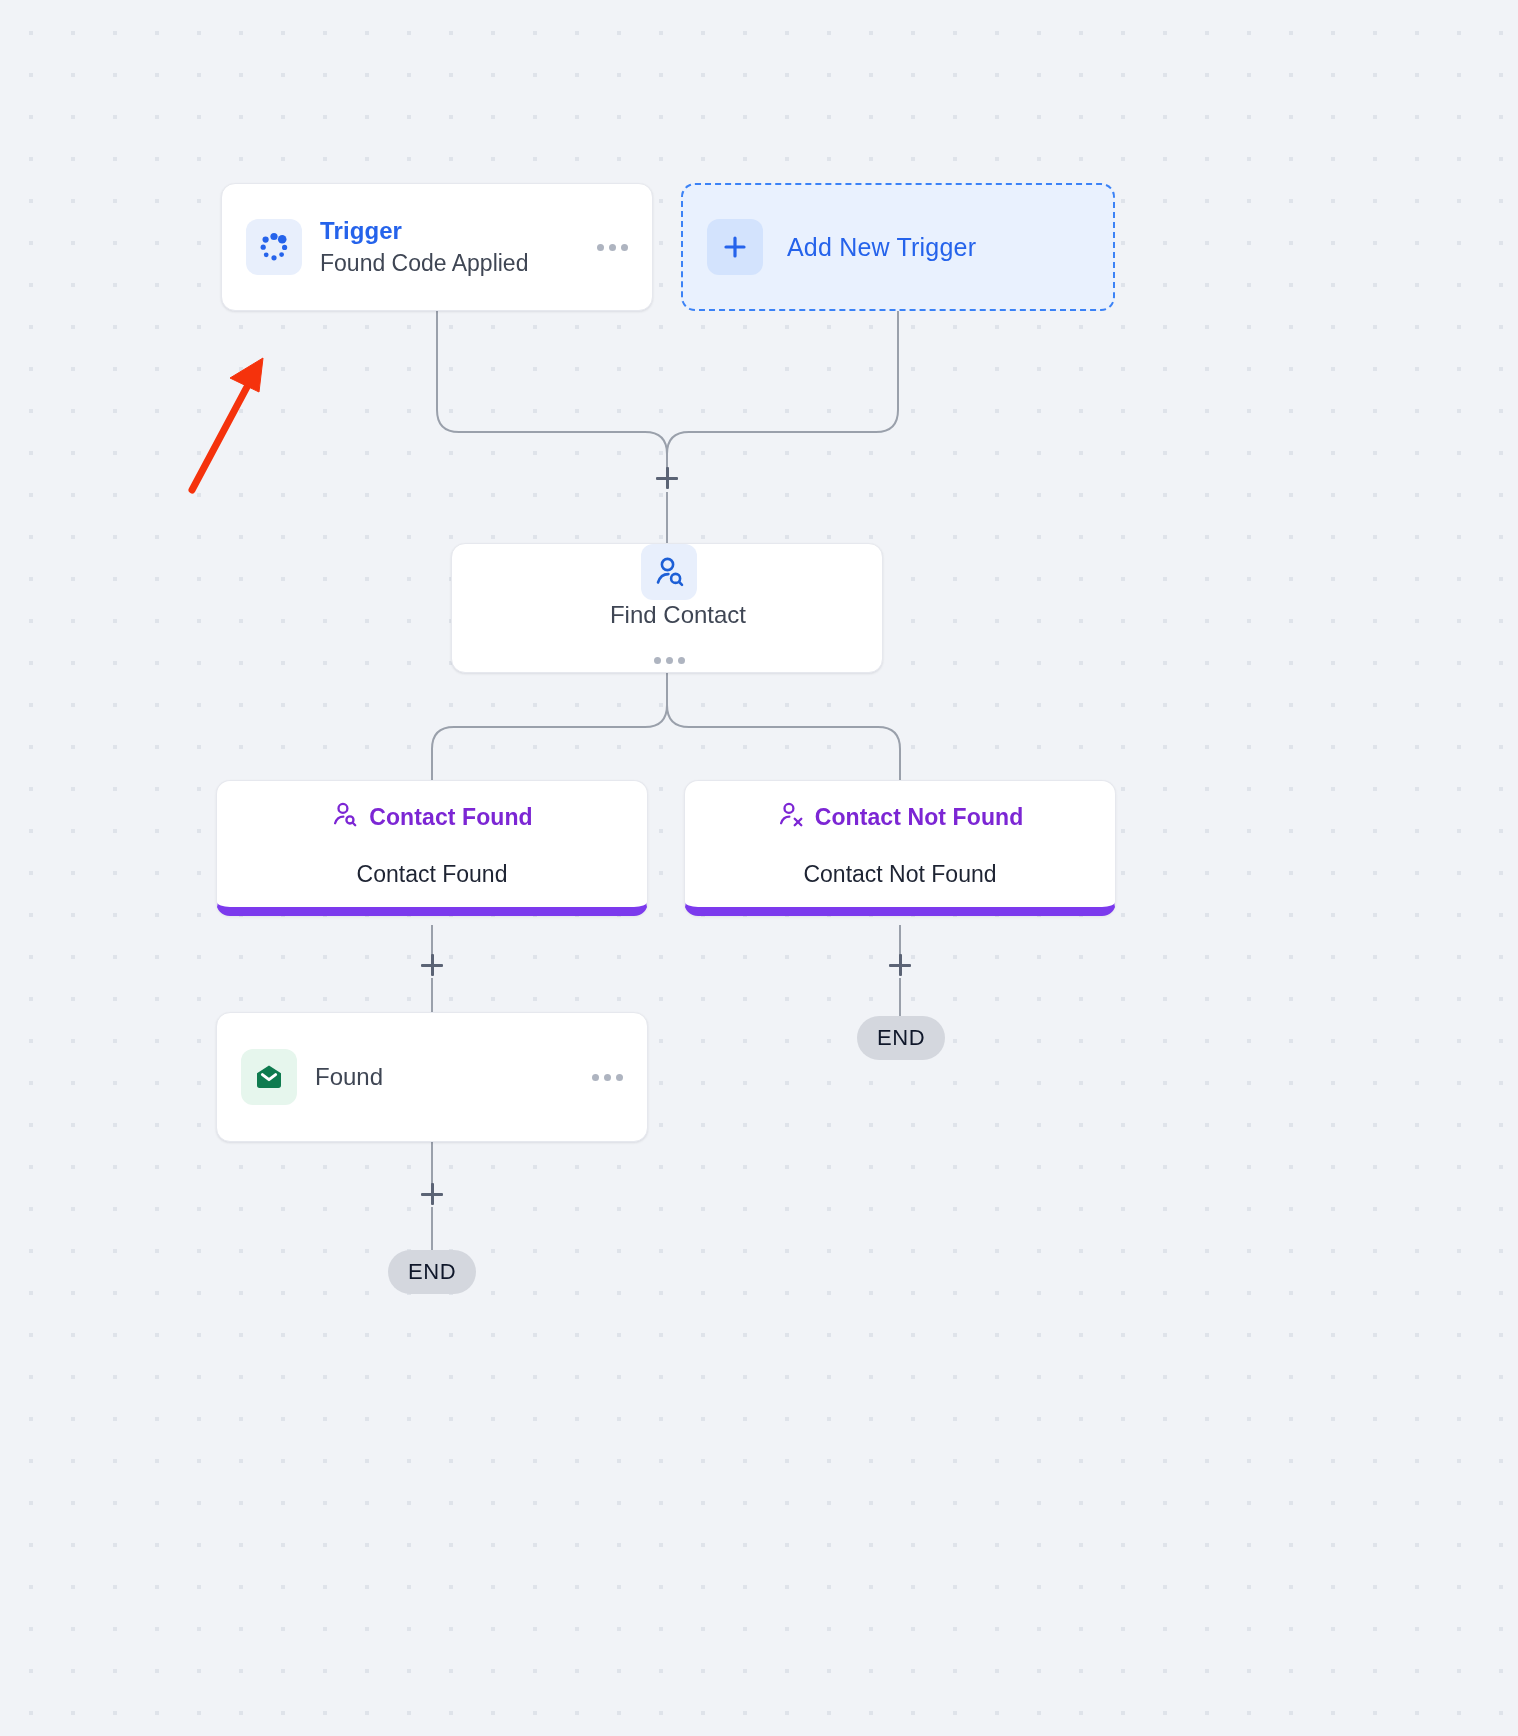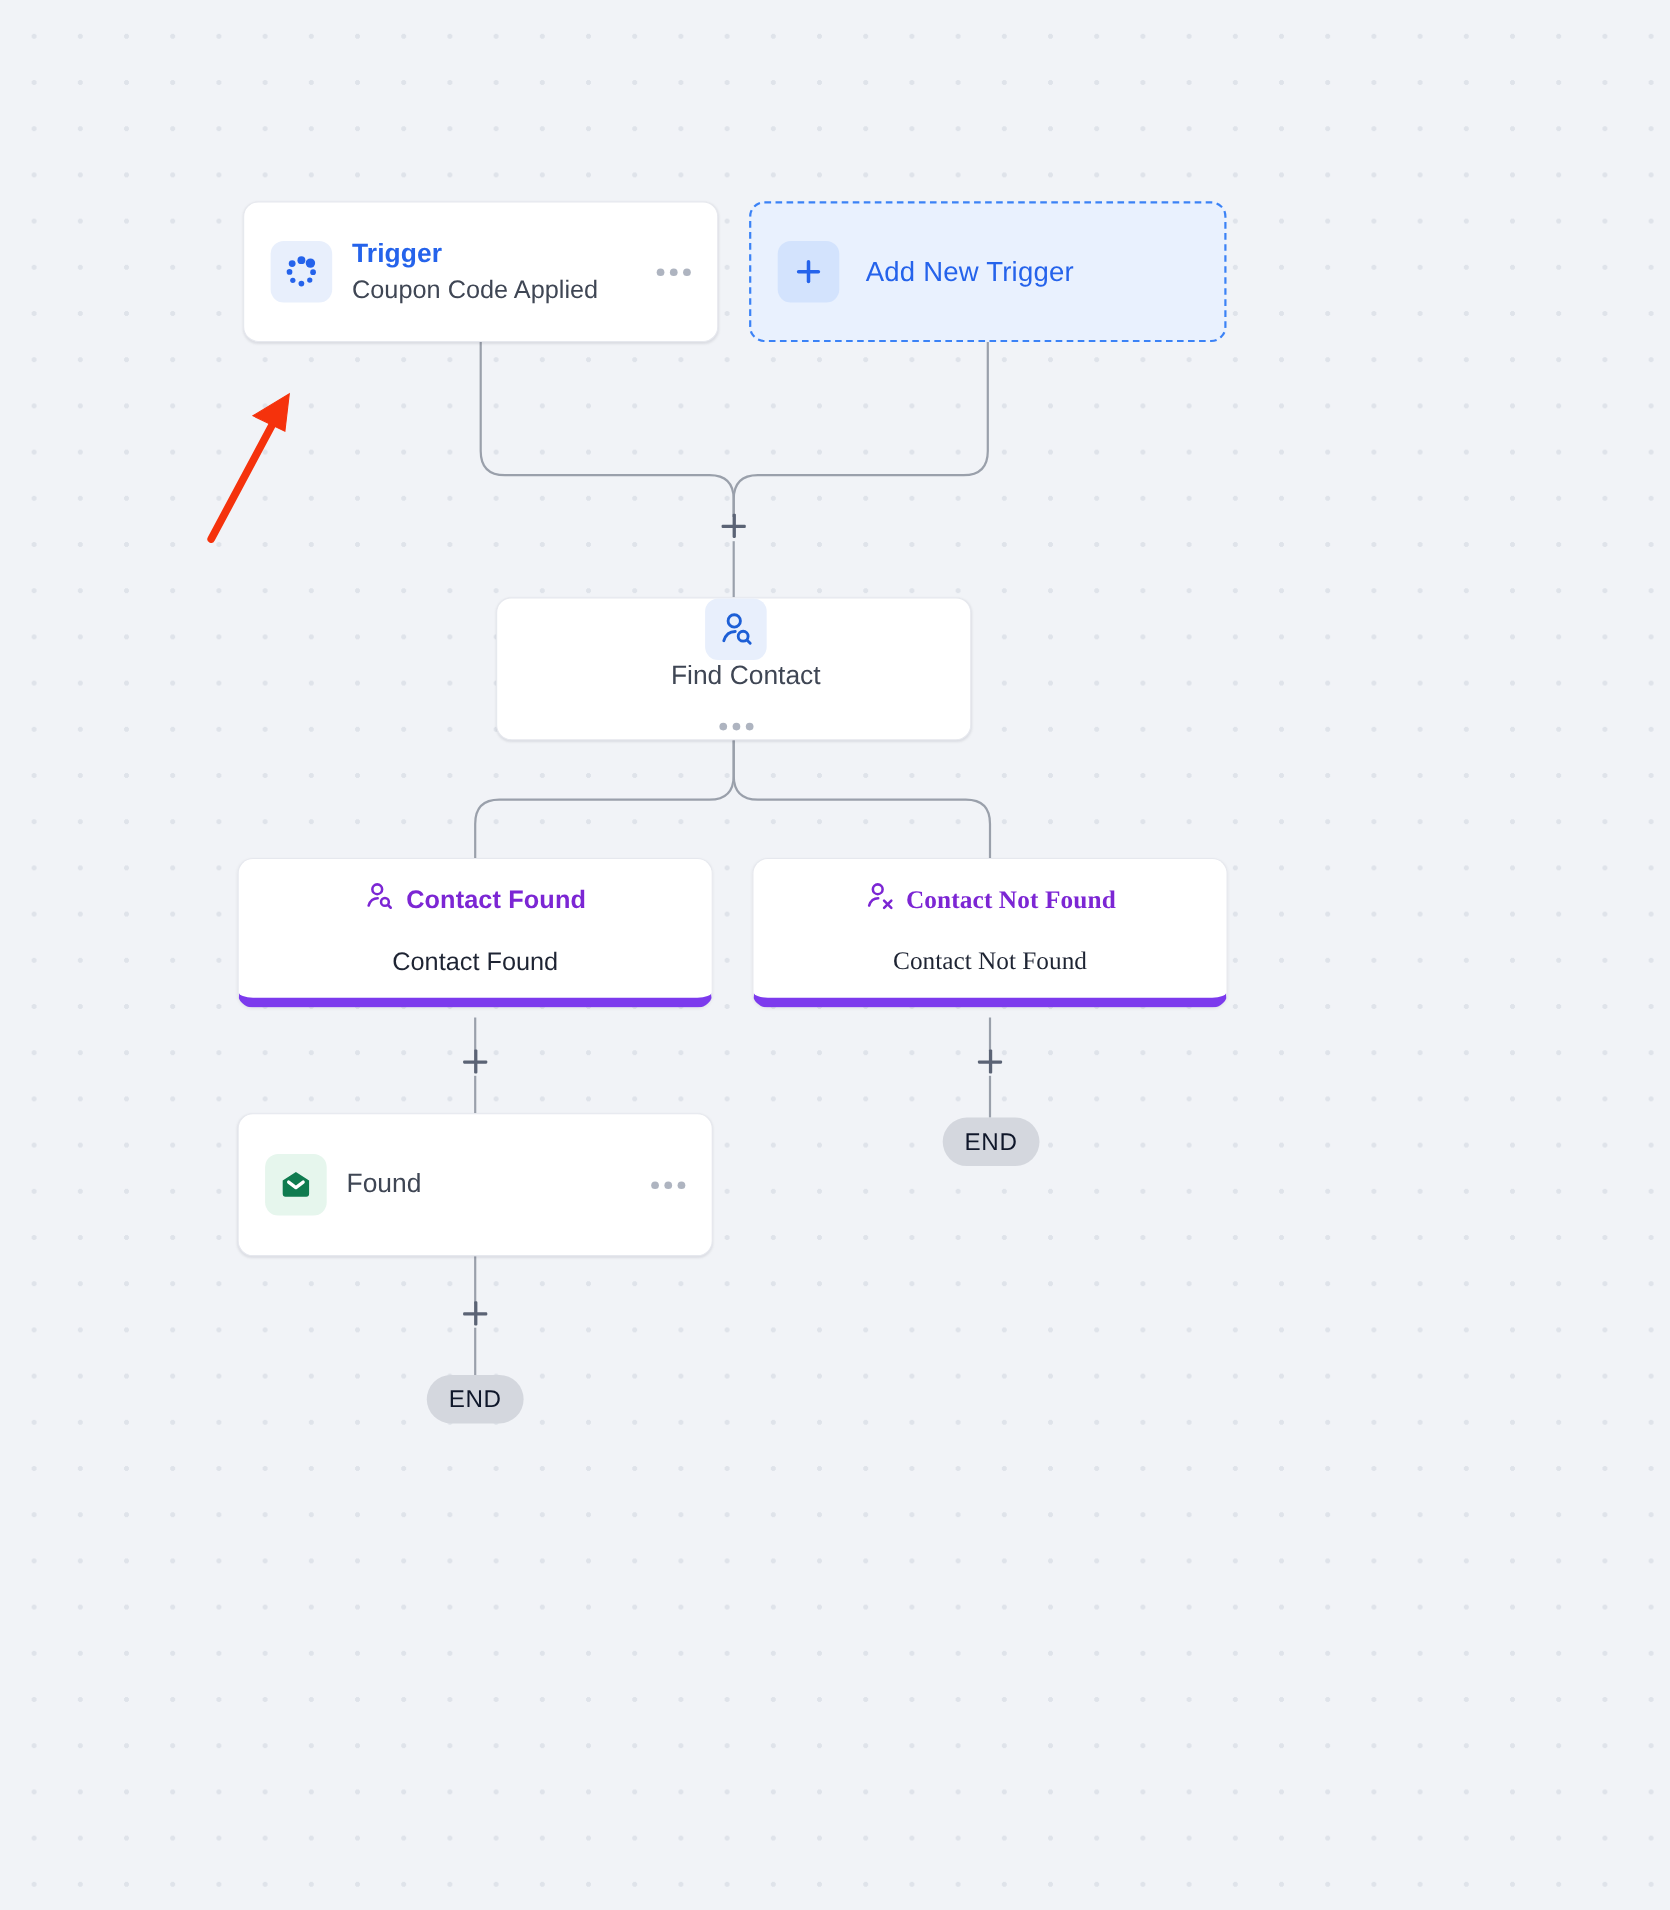--- a/index.html
+++ b/index.html
@@ -89,21 +89,21 @@
     background: #ffffff;
     border: 1px solid #e6e8ee;
     border-bottom: 9px solid #7c3aed;
     border-radius: 14px;
     box-shadow: 0 1px 3px rgba(16,24,40,.06);
     display: flex; flex-direction: column; align-items: center; justify-content: center;
     gap: 26px;
     text-align: center;
   }
   .branch-a { left: 216px; top: 780px; width: 432px; height: 136px; }
-  .branch-b { left: 684px; top: 780px; width: 432px; height: 136px; font-family: Liberation Serif, serif; }
+  .branch-b { left: 684px; top: 780px; width: 432px; height: 136px; }
   .branch-head {
     display: flex; align-items: center; gap: 10px;
     color: #7c26d4; font-size: 23px; font-weight: 700; letter-spacing: .1px;
   }
   .branch-sub { color: #1e2433; font-size: 23px; font-weight: 400; }
 
   
   .plus-btn {
     position: absolute; width: 28px; height: 28px;
     display: flex; align-items: center; justify-content: center;
@@ -173,21 +173,21 @@
           <circle cx="28.6" cy="18.4" r="2.6"></circle>
           <circle cx="7.2" cy="18.2" r="2.6"></circle>
           <circle cx="25.6" cy="25.6" r="2.4"></circle>
           <circle cx="10.2" cy="25.8" r="2.4"></circle>
           <circle cx="18" cy="28.8" r="2.6"></circle>
         </g>
       </svg>
     </span>
     <span class="node-texts">
       <span class="node-title-blue">Trigger</span>
-      <span class="node-sub">Coupon Code Applied</span>
+      <span class="node-sub">Found Code Applied</span>
     </span>
     <span class="kebab">
         <i></i>
         <i></i>
         <i></i>
       </span>
   </div>
 
   <div class="add-trigger">
     <span class="add-tile">

